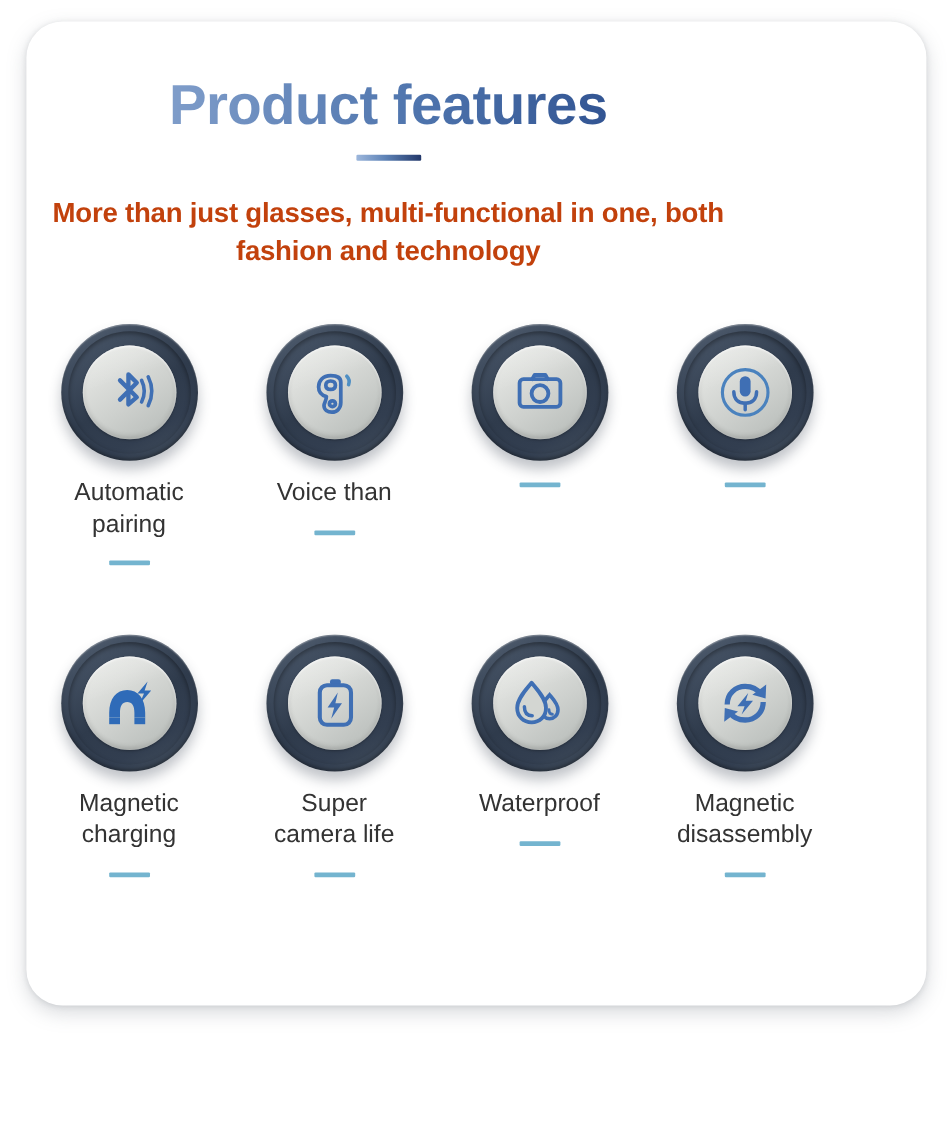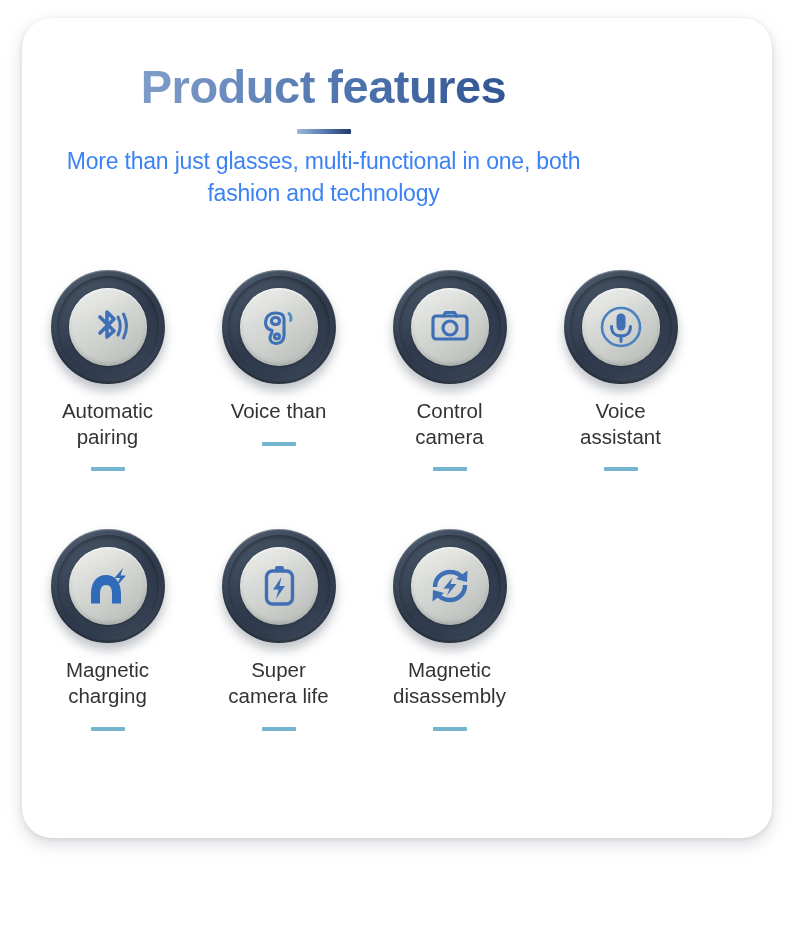--- a/index.html
+++ b/index.html
@@ -56,25 +56,25 @@
     line-height: 1.05;
   }
   .title-divider {
     width: 54px;
     height: 5px;
     margin: 18px auto 0 auto;
     border-radius: 1px;
     background: linear-gradient(90deg, #9db7dc 0%, #5d82b6 45%, #23386a 100%);
   }
   .subtitle {
-    margin: 12px auto 0 auto;
+    margin: 28px auto 0 auto;
     width: 560px;
     font-size: 23px;
-    font-weight: normal;
-    color: #3b82f6;
+    font-weight: bold;
+    color: #c2410c;
     line-height: 1.38;
     letter-spacing: -0.2px;
   }
 
   
   .grid {
     position: absolute;
     left: 0;
     top: 252px;
     width: 684px;
@@ -210,38 +210,34 @@
       <div class="feature">
         <div class="knob">
           <div class="knob-face">
             <svg width="48" height="48" viewBox="0 0 48 48">
               <path d="M17.5 13 L19.5 9.5 L28.5 9.5 L30.5 13" fill="none" stroke="#3f6fb4" stroke-width="3.2" stroke-linejoin="round" stroke-linecap="round"></path>
               <rect x="7" y="13" width="34" height="23" rx="3.2" fill="none" stroke="#3f6fb4" stroke-width="3.2"></rect>
               <circle cx="24" cy="25" r="7" fill="none" stroke="#3f6fb4" stroke-width="3.2"></circle>
             </svg>
           </div>
         </div>
-        <div class="label">Control
-camera</div>
         <div class="dash"></div>
       </div>
 
       <div class="feature">
         <div class="knob">
           <div class="knob-face">
             <svg width="52" height="52" viewBox="0 0 52 52">
               <circle cx="26" cy="26" r="19" fill="none" stroke="#4a82be" stroke-width="2.6"></circle>
               <rect x="21.5" y="12.5" width="9" height="17" rx="4.5" fill="#3f6fb4"></rect>
               <path d="M16.5 25.5 C16.5 32 20.5 35 26 35 C31.5 35 35.5 32 35.5 25.5" fill="none" stroke="#3f6fb4" stroke-width="2.9" stroke-linecap="round"></path>
               <line x1="26" y1="35" x2="26" y2="40.5" stroke="#3f6fb4" stroke-width="2.9" stroke-linecap="round"></line>
             </svg>
           </div>
         </div>
-        <div class="label">Voice
-assistant</div>
         <div class="dash"></div>
       </div>
 
       <div class="feature">
         <div class="knob">
           <div class="knob-face">
             <svg width="50" height="48" viewBox="0 0 50 48">
               <path d="M8 32 C8 20 14 13 23 13 C32 13 38 20 38 32
                        L38 36 L29 36 L29 32 C29 26 27 23 23 23
                        C19 23 17 26 17 32 L17 36 L8 36 Z" fill="#2f6bb8"></path>
@@ -264,20 +260,36 @@
               <rect x="10.5" y="10" width="26" height="33" rx="6" fill="none" stroke="#3f6fb4" stroke-width="3.4"></rect>
               <path d="M25.5 16 L17 28.5 L22.5 28.5 L20 38 L29 25 L23.5 25 Z" fill="#3f6fb4"></path>
             </svg>
           </div>
         </div>
         <div class="label">Super
 camera life</div>
         <div class="dash"></div>
       </div>
 
+      <div class="feature">
+        <div class="knob">
+          <div class="knob-face">
+            <svg width="52" height="48" viewBox="0 0 52 48">
+              <path d="M34 17 C36.5 20 41 24.5 41 29.5 C41 34 37.7 37 34 37
+                       C30.3 37 27 34 27 29.5 C27 24.5 31.5 20 34 17 Z" fill="none" stroke="#3f6fb4" stroke-width="3"></path>
+              <path d="M33.5 29.5 C33.5 32 34.8 33.2 36.3 33.2" fill="none" stroke="#3f6fb4" stroke-width="2.4" stroke-linecap="round"></path>
+              <path d="M19 7 C23 12 31 20 31 28 C31 35.2 25.6 40 19 40
+                       C12.4 40 7 35.2 7 28 C7 20 15 12 19 7 Z" fill="#d3d6d2" stroke="#3f6fb4" stroke-width="3.2" stroke-linejoin="round"></path>
+              <path d="M13 27 C13 32 15.5 34.5 19.5 34.5" fill="none" stroke="#3f6fb4" stroke-width="2.9" stroke-linecap="round"></path>
+            </svg>
+          </div>
+        </div>
+        <div class="label">Waterproof</div>
+        <div class="dash"></div>
+      </div>
 
       <div class="feature">
         <div class="knob">
           <div class="knob-face">
             <svg width="50" height="50" viewBox="0 0 50 50">
               <path d="M10 26 C10 17 17 11 25 11 C31 11 35.5 13.8 38 17.5" fill="none" stroke="#3f6fb4" stroke-width="4.4" stroke-linecap="butt"></path>
               <path d="M42.5 9.5 L42 21 L31 18 Z" fill="#3f6fb4"></path>
               <path d="M40 24 C40 33 33 39 25 39 C19 39 14.5 36.2 12 32.5" fill="none" stroke="#3f6fb4" stroke-width="4.4" stroke-linecap="butt"></path>
               <path d="M7.5 40.5 L8 29 L19 32 Z" fill="#3f6fb4"></path>
               <path d="M27.5 16.5 L18.5 27.5 L24.5 27.5 L22 34.5 L31.5 23 L25.5 23 Z" fill="#3f6fb4"></path>

